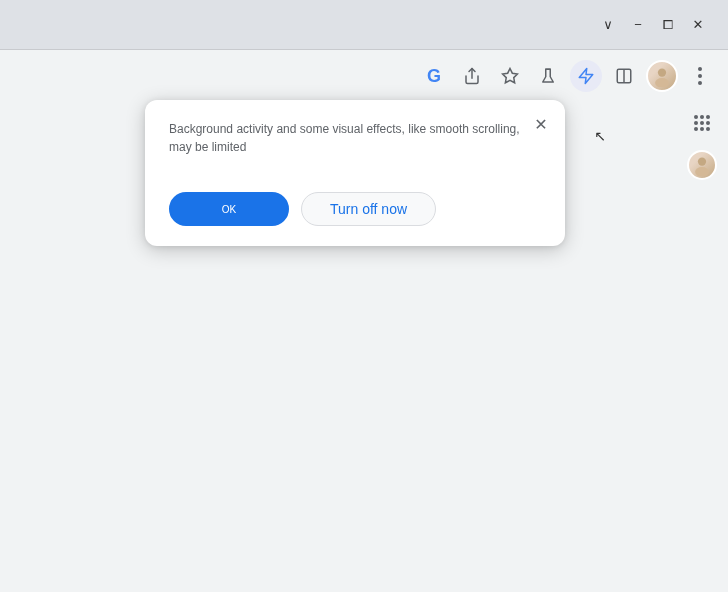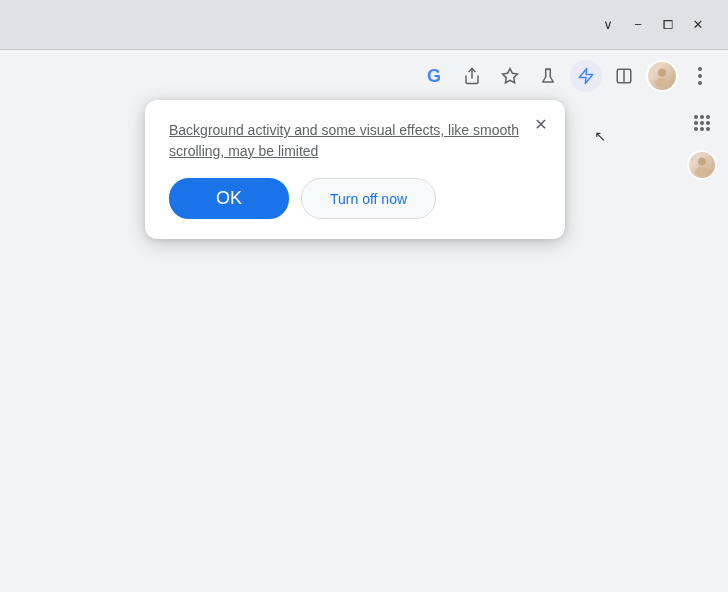--- a/index.html
+++ b/index.html
@@ -158,40 +158,39 @@
     }
 
     .popup-title {
       font-size: 18px;
       font-weight: 500;
       color: #202124;
       margin-bottom: 12px;
     }
 
     .popup-body {
-      font-size: 14px;
+      font-size: 12px;
       color: #5f6368;
       line-height: 1.5;
-      margin-bottom: 16px;
-      text-decoration: underline;
+      margin-bottom: 36px;
     }
 
     .popup-buttons {
       display: flex;
       gap: 12px;
       justify-content: flex-start;
     }
 
     .btn-ok {
       background: #1a73e8;
       color: #fff;
       border: 2px solid #1a73e8;
       border-radius: 20px;
       padding: 8px 28px;
-      font-size: 18px;
+      font-size: 10px;
       font-weight: 500;
       cursor: pointer;
       min-width: 120px;
       text-align: center;
     }
 
     .btn-turn-off {
       background: #f8f9fa;
       color: #1a73e8;
       border: 1px solid #dadce0;

